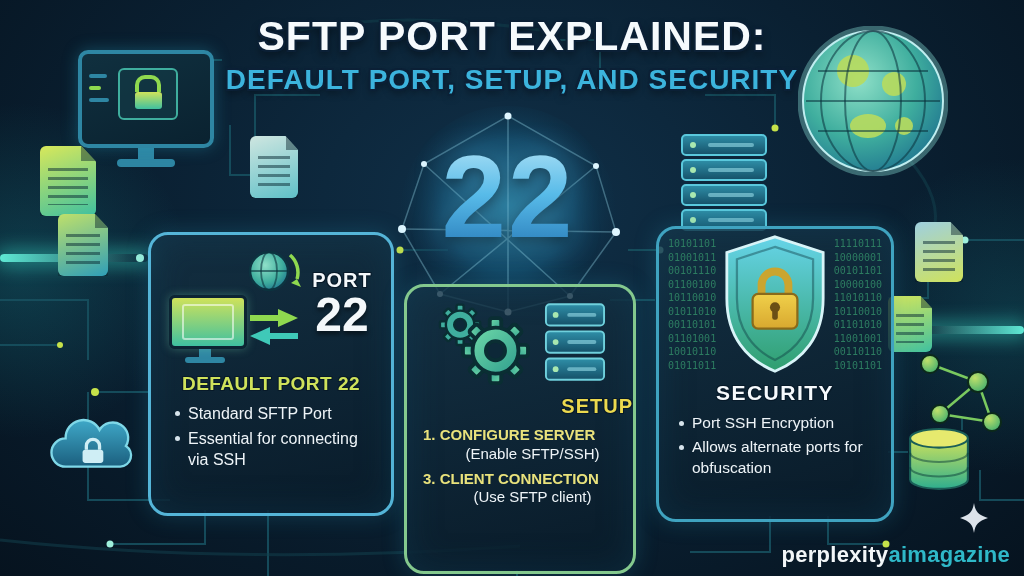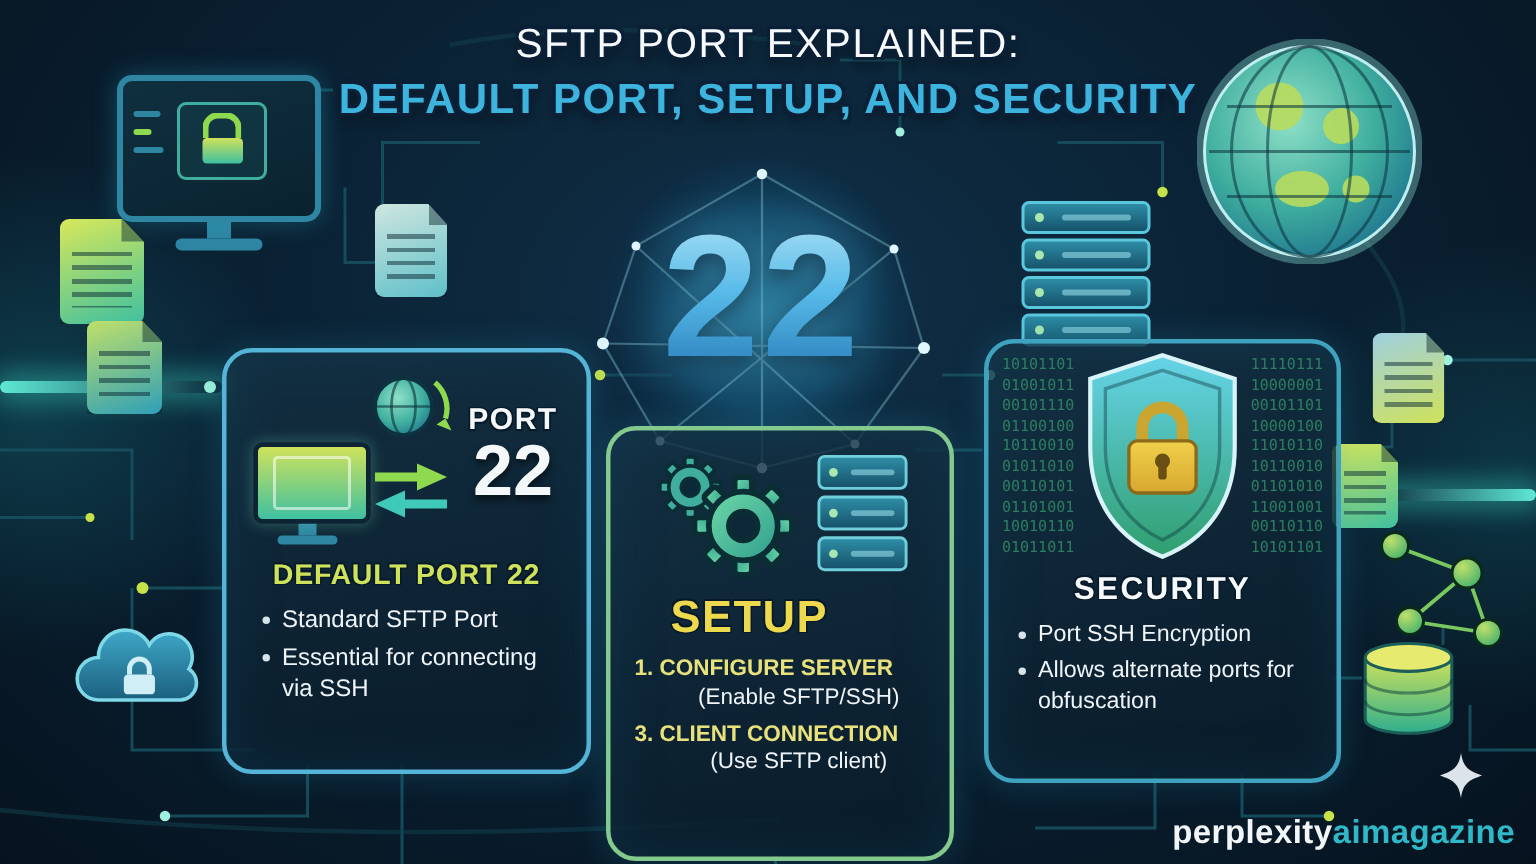--- a/index.html
+++ b/index.html
@@ -10,21 +10,21 @@
       radial-gradient(circle at 99% 55%, rgba(30,150,160,.22), transparent 15%),
       radial-gradient(ellipse at 50% 35%, #103048 0%, #0a2032 52%, #06131f 100%);}
   .circuits{position:absolute;left:0;top:0;z-index:1;}
   .deco{position:absolute;z-index:2;}
   .card{position:absolute;z-index:3;border:3px solid;border-radius:20px;
     background:linear-gradient(165deg, rgba(21,50,68,.78), rgba(9,27,41,.85));
     box-shadow:0 0 22px rgba(40,150,180,.25), inset 0 0 34px rgba(18,70,95,.35);}
   .outline{text-shadow:-1px -1px 0 #081a29,1px -1px 0 #081a29,-1px 1px 0 #081a29,1px 1px 0 #081a29;}
   
   .title{position:absolute;top:16px;left:0;right:0;text-align:center;z-index:4;}
-  .t1{font-size:27px;font-weight:normal;color:#f6fafd;letter-spacing:1px;line-height:1.02;
+  .t1{font-size:41px;font-weight:bold;color:#f6fafd;letter-spacing:1px;line-height:1.02;
       text-shadow:-2px -2px 0 #0b2036,2px -2px 0 #0b2036,-2px 2px 0 #0b2036,2px 2px 0 #0b2036,0 5px 8px rgba(0,0,0,.55);text-align:center;}
   .t2{font-size:28px;font-weight:bold;color:#3cb4dd;letter-spacing:1px;margin-top:6px;
       text-shadow:-2px -2px 0 #0b2036,2px -2px 0 #0b2036,-2px 2px 0 #0b2036,2px 2px 0 #0b2036,0 4px 7px rgba(0,0,0,.5);}
   
   .sphere{position:absolute;left:388px;top:104px;width:240px;height:225px;z-index:2;}
   .big22{position:absolute;left:0;right:0;top:26px;text-align:center;font-size:116px;font-weight:bold;
       color:#6ec6ee;letter-spacing:2px;filter:drop-shadow(0 0 16px rgba(90,200,255,.45)) drop-shadow(0 4px 6px rgba(0,0,0,.5));}
   @supports ((-webkit-background-clip:text) or (background-clip:text)){
     .big22{background:linear-gradient(180deg,#bfe9f8 0%,#58bbe9 48%,#1f6fb0 100%);
       -webkit-background-clip:text;background-clip:text;color:transparent;}}
@@ -42,21 +42,21 @@
   .dp-port{position:absolute;left:152px;top:34px;width:78px;text-align:center;color:#f4f8fb;}
   .dp-port-label{font-size:20px;font-weight:bold;letter-spacing:1px;}
   .dp-port-value{font-size:48px;font-weight:bold;line-height:.95;text-shadow:0 3px 5px rgba(0,0,0,.55);}
   .card-left h2{margin:4px 6px 0;text-align:center;font-size:19px;color:#cfe25b;letter-spacing:.5px;}
   .b-list{margin:8px 14px 0 24px;}
   .b-item{position:relative;padding-left:13px;font-size:16px;color:#eef4f8;line-height:1.35;margin-bottom:3px;}
   .b-item::before{content:"";position:absolute;left:0;top:8px;width:5px;height:5px;border-radius:50%;background:#d7e4ec;}
   
   .card-mid{left:404px;top:284px;width:226px;height:284px;border-color:#84c98e;}
   .setup-icons{display:flex;justify-content:center;align-items:center;gap:10px;height:100px;margin-top:8px;}
-  .card-mid h2{margin:0;text-align:left;font-size:30px;color:#ecd94e;letter-spacing:1px;padding-left:40px;}
+  .card-mid h2{margin:0;text-align:right;font-size:20px;color:#ecd94e;letter-spacing:1px;padding-left:40px;}
   .steps{margin:8px 8px 17px 16px;}
   .step{margin-bottom:6px;font-size:15px;line-height:1.25;}
   .step-head{color:#e9e27c;font-weight:bold;}
   .step-detail{color:#eef4f8;margin-left:17px;text-align:center;}
   
   .card-right{left:656px;top:226px;width:232px;height:290px;border-color:#3fa3c0;}
   .sec-visual{position:relative;height:152px;}
   .binary{position:absolute;top:8px;font-family:"DejaVu Sans Mono",monospace;font-size:10px;line-height:13.5px;
       color:#2e8163;white-space:pre-line;opacity:.95;}
   .binary.bl{left:9px;}

